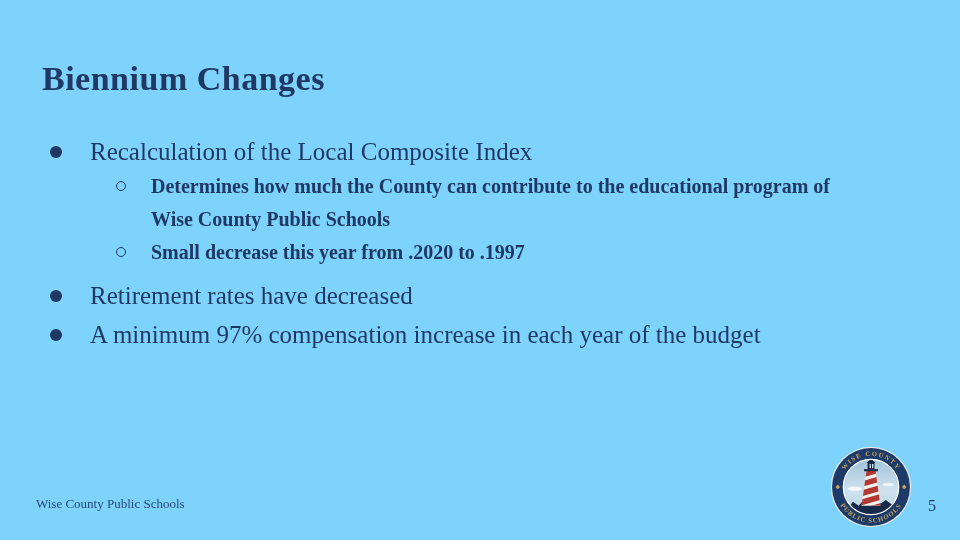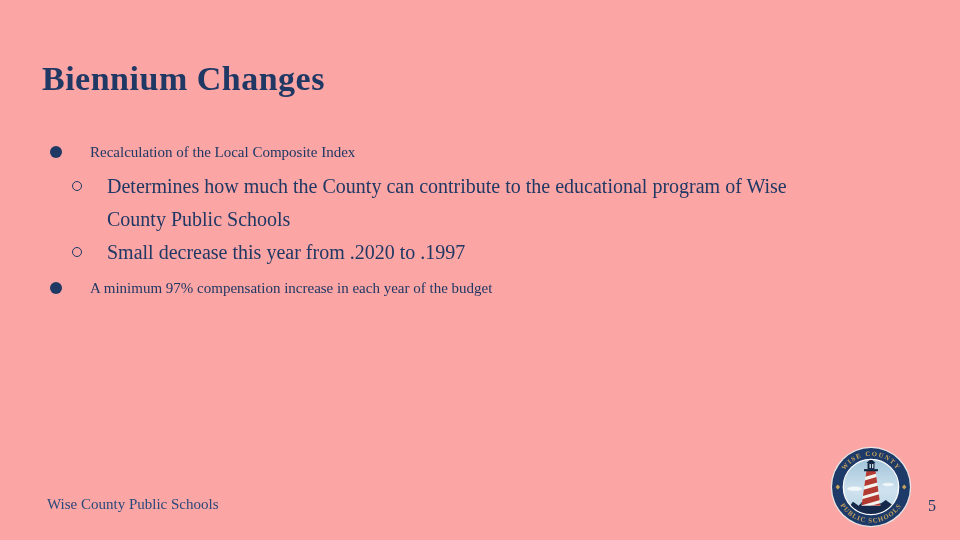--- a/index.html
+++ b/index.html
@@ -1,68 +1,68 @@
 <!DOCTYPE html>
 <html><head>
 <meta charset="utf-8">
 <style>
   html, body { margin: 0; padding: 0; background: #ffffff; }
   .slide {
     position: relative;
     width: 960px;
     height: 540px;
-    background: #fca5a5;
+    background: #7dd3fc;
     overflow: hidden;
     font-family: "Liberation Serif", serif;
   }
   .title {
     position: absolute;
     left: 42px;
     top: 60px;
     font-size: 34px;
     font-weight: bold;
     color: #1F3864;
     letter-spacing: 0.5px;
   }
   .content {
     position: absolute;
     left: 0;
     top: 136px;
     width: 960px;
   }
   .row { display: flex; color: #1F3864; }
-  .row.l1 { padding-left: 50px; font-size: 15px; line-height: 32px; }
-  .row.l2 { padding-left: 72px; font-size: 20px; line-height: 33px; }
+  .row.l1 { padding-left: 50px; font-size: 25px; line-height: 32px; }
+  .row.l2 { padding-left: 116px; font-size: 20px; line-height: 33px; font-weight: bold; }
   .row.l1 .marker {
     flex: none;
     width: 12px; height: 12px;
     border-radius: 50%;
     background: #1F3864;
     margin-top: 10px;
     margin-right: 28px;
   }
   .row.l2 .marker {
     flex: none;
     width: 8px; height: 8px;
     border-radius: 50%;
     border: 1.5px solid #1F3864;
     background: transparent;
     margin-top: 11px;
     margin-right: 25px;
   }
   .row .txt { max-width: 820px; }
   .row.l2 .txt { max-width: 700px; }
   .mb2 { margin-bottom: 2px; }
-  .mb3 { margin-bottom: 3px; text-align: center; }
+  .mb3 { margin-bottom: 11px; text-align: center; }
   .mb7 { margin-bottom: 7px; }
   .footer-org {
     position: absolute;
-    left: 47px;
+    left: 36px;
     top: 496px;
-    font-size: 15px;
+    font-size: 13px;
     color: #28497A;
   }
   .page-num {
     position: absolute;
     right: 24px;
     top: 497px;
     font-size: 16px;
     color: #1F3864;
   }
   .logo {
@@ -86,20 +86,24 @@
       <span class="marker"></span>
       <span class="txt">Recalculation of the Local Composite Index</span>
     </div>
     <div class="row l2">
       <span class="marker"></span>
       <span class="txt">Determines how much the County can contribute to the educational program of Wise County Public Schools</span>
     </div>
     <div class="row l2 mb3">
       <span class="marker"></span>
       <span class="txt">Small decrease this year from .2020 to .1997</span>
+    </div>
+    <div class="row l1 mb7">
+      <span class="marker"></span>
+      <span class="txt">Retirement rates have decreased</span>
     </div>
     <div class="row l1 mb7">
       <span class="marker"></span>
       <span class="txt">A minimum 97% compensation increase in each year of the budget</span>
     </div>
   </div>
 
   <div class="footer-org">Wise County Public Schools</div>
   <div class="page-num">5</div>
 

